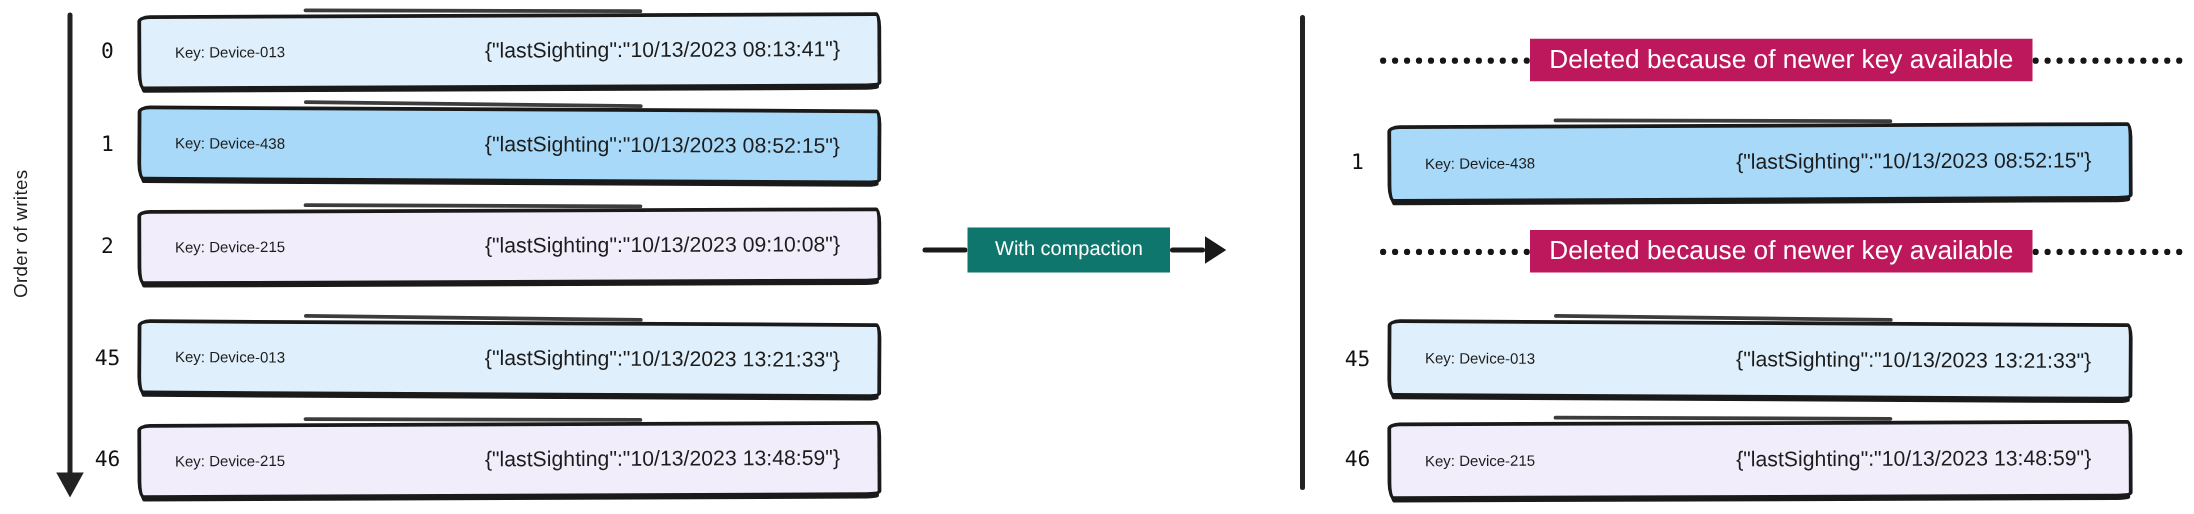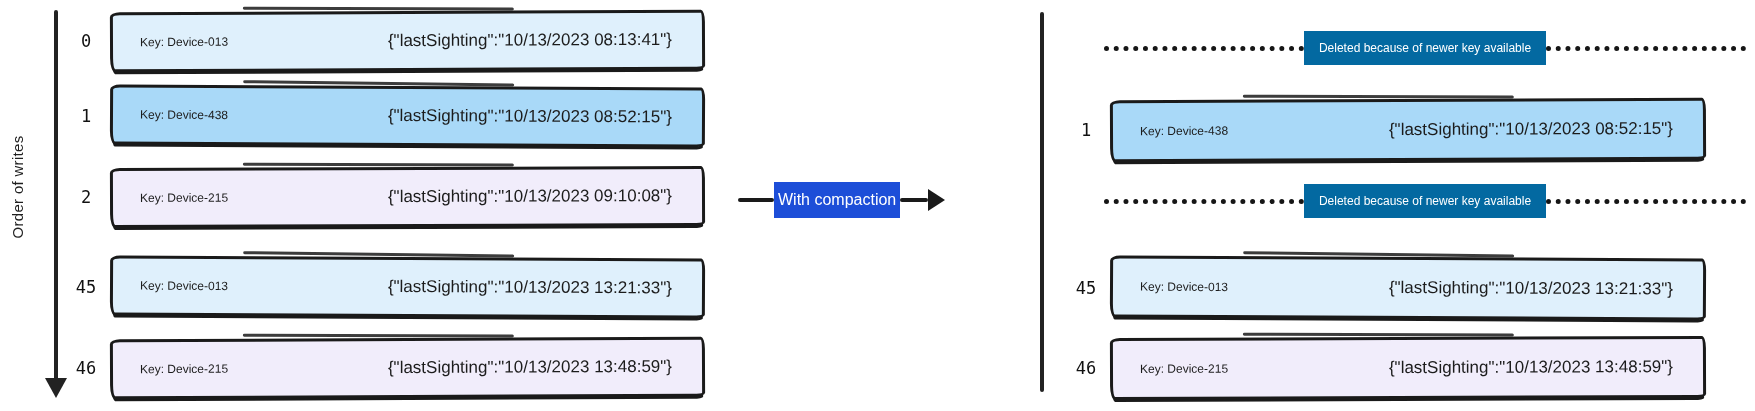--- a/index.html
+++ b/index.html
@@ -43,32 +43,32 @@
   .fill-lightblue{background:#dff0fc;}
   .fill-blue{background:#a9d9f8;}
   .fill-lavender{background:#f1edfb;}
   .kv-key{font-size:12px;color:#1c1c1c;white-space:nowrap;}
   .kv-value{font-size:17px;color:#1c1c1c;margin-left:auto;white-space:nowrap;}
   
   .compaction{position:absolute;left:738px;top:181px;width:262px;height:38px;display:flex;align-items:center;}
   .arrow-line{height:4px;background:#1a1a1a;border-radius:2px;}
   .arrow-line.a{width:36px;} .arrow-line.b{width:28px;}
   .arrow-label{
-    background:#1d4ed8;color:#ffffff;font-size:16px;line-height:36px;
-    padding:0 4px;white-space:nowrap;text-align:center;
+    background:#0f766e;color:#ffffff;font-size:16px;line-height:36px;
+    padding:0 22px;white-space:nowrap;text-align:center;
   }
   .arrow-head{
     width:0;height:0;border-top:11px solid transparent;
     border-bottom:11px solid transparent;border-left:17px solid #1a1a1a;
   }
   
   .deleted-row{position:absolute;left:1104px;width:642px;height:36px;display:flex;align-items:center;}
   .dots{flex:1;height:0;border-top:5px dotted #161616;}
   .deleted-label{
-    background:#0369a1;color:#ffffff;font-size:12px;line-height:34px;
+    background:#be185d;color:#ffffff;font-size:21px;line-height:34px;
     padding:0 15px;white-space:nowrap;
   }
 </style>
 </head>
 <body>
 
 <div class="stage">
 
   <div class="vline axis-left"></div>
   <div class="axis-arrowhead"></div>

